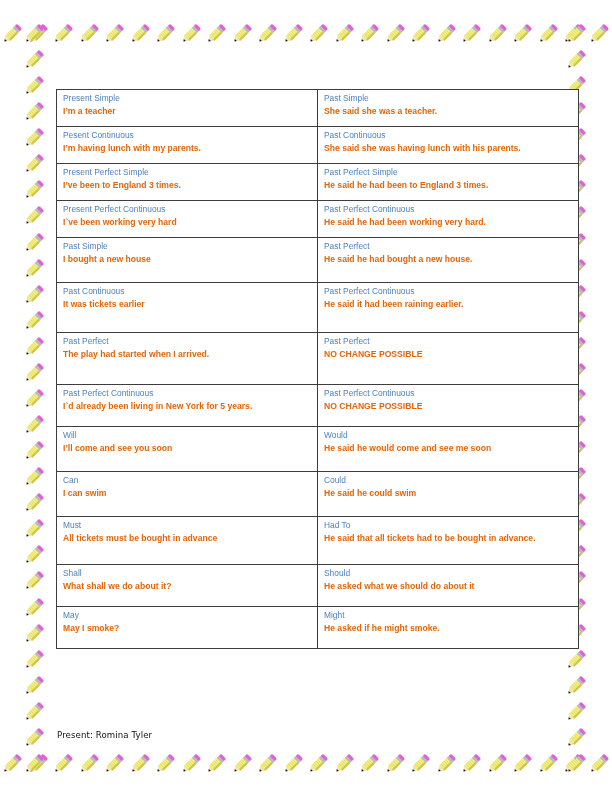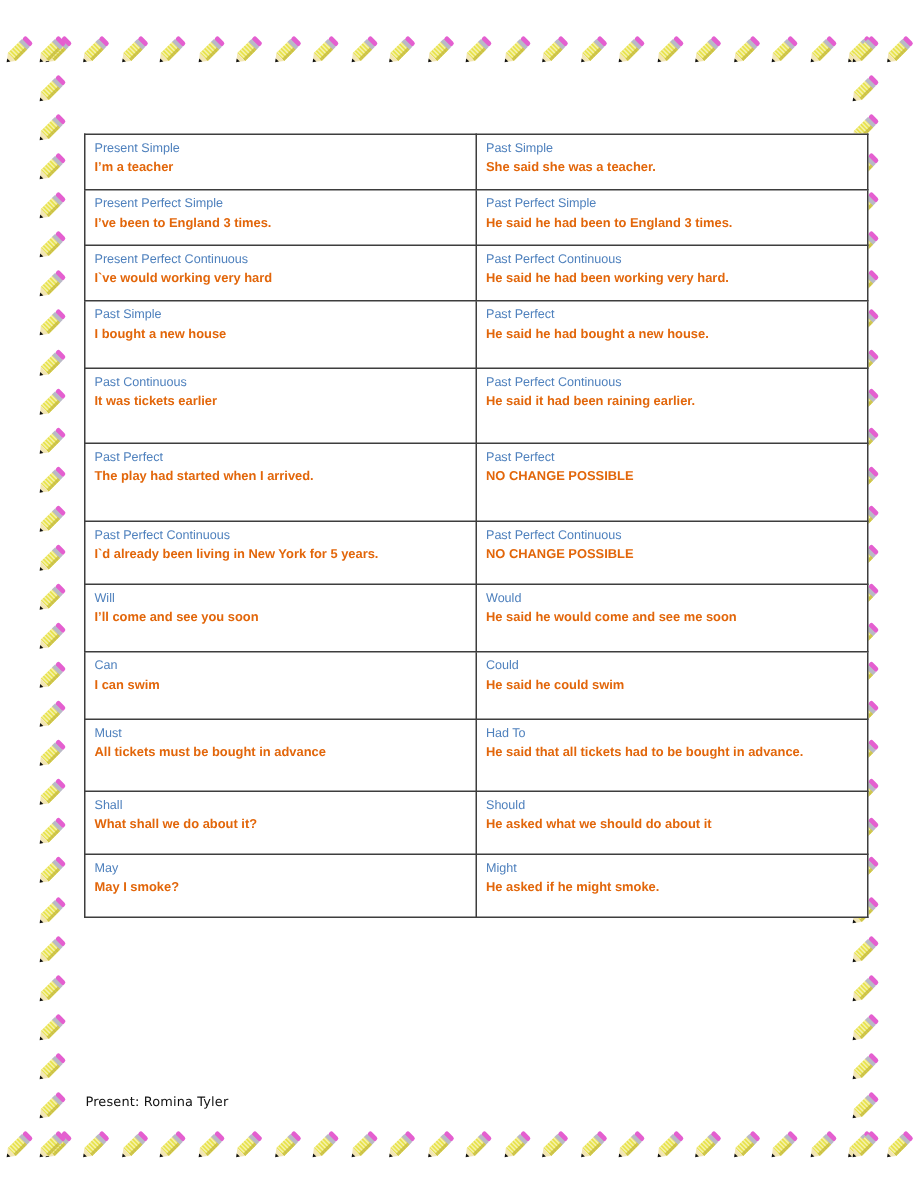--- a/index.html
+++ b/index.html
@@ -1720,32 +1720,42 @@
             <div class="tense-name">Present Simple</div>
             <div class="tense-example">I’m a teacher</div>
           </td>
           <td class="col-right">
             <div class="tense-name">Past Simple</div>
             <div class="tense-example">She said she was a teacher.</div>
           </td>
         </tr>
         <tr style="height: 37px;">
           <td class="col-left">
+            <div class="tense-name">Pesent Continuous</div>
+            <div class="tense-example">I’m having lunch with my parents.</div>
+          </td>
+          <td class="col-right">
+            <div class="tense-name">Past Continuous</div>
+            <div class="tense-example">She said she was having lunch with his parents.</div>
+          </td>
+        </tr>
+        <tr style="height: 37px;">
+          <td class="col-left">
             <div class="tense-name">Present Perfect Simple</div>
             <div class="tense-example">I’ve been to England 3 times.</div>
           </td>
           <td class="col-right">
             <div class="tense-name">Past Perfect Simple</div>
             <div class="tense-example">He said he had been to England 3 times.</div>
           </td>
         </tr>
         <tr style="height: 37px; margin-top: 44px;">
           <td class="col-left">
             <div class="tense-name">Present Perfect Continuous</div>
-            <div class="tense-example">I`ve would working very hard</div>
+            <div class="tense-example">I`ve been working very hard</div>
           </td>
           <td class="col-right">
             <div class="tense-name">Past Perfect Continuous</div>
             <div class="tense-example">He said he had been working very hard.</div>
           </td>
         </tr>
         <tr style="height: 45px;">
           <td class="col-left">
             <div class="tense-name">Past Simple</div>
             <div class="tense-example">I bought a new house</div>

